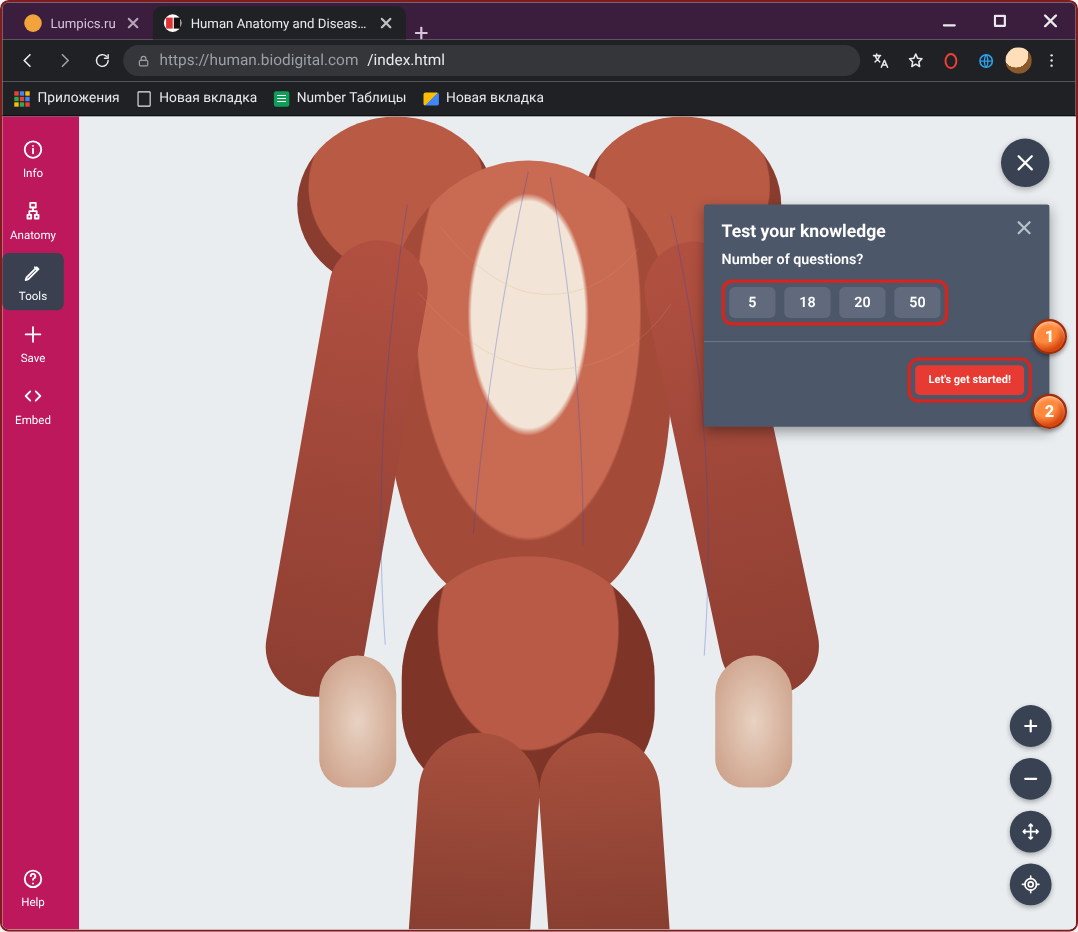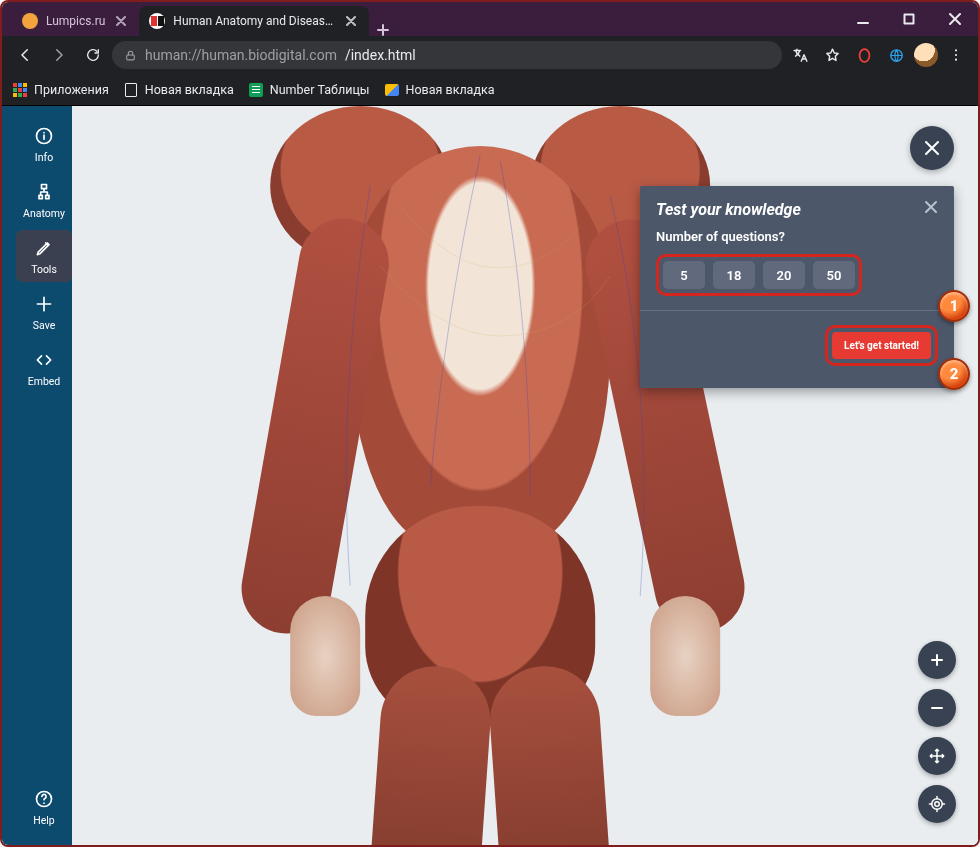--- a/index.html
+++ b/index.html
@@ -47,21 +47,21 @@
 .apps-icon span:nth-child(7){background:#fbbc05}.apps-icon span:nth-child(8){background:#34a853}.apps-icon span:nth-child(9){background:#ea4335}
 .doc-icon { width: 12px; height: 14px; border: 1px solid #e8eaed; border-radius: 1px; position: relative; }
 .sheets-icon { width: 14px; height: 14px; background: #0f9d58; border-radius: 2px; position: relative; }
 .sheets-icon::after { content:""; position:absolute; inset:3px; background: repeating-linear-gradient(#fff 0 1px, transparent 1px 3px); }
 .pic-icon { width: 14px; height: 12px; background: linear-gradient(135deg,#fbbc05 50%, #4285f4 50%); border-radius: 2px; }
 
 
 .content { position: absolute; top: 104px; left: 0; right: 0; bottom: 0; background: #e7ebee; display: flex; }
 
 
-.sidebar { width: 70px; background: #0c4a6e; display: flex; flex-direction: column; align-items: flex-end; padding: 12px 0; gap: 4px; color: #fff; position: relative; }
+.sidebar { width: 70px; background: #be185d; display: flex; flex-direction: column; align-items: flex-start; padding: 12px 0; gap: 4px; color: #fff; position: relative; }
 .side-item { width: 56px; height: 52px; display: flex; flex-direction: column; align-items: center; justify-content: center; gap: 4px; font-size: 10.5px; border-radius: 6px; cursor: pointer; }
 .side-item.active { background: #3a4050; }
 .side-item .sicon { width: 22px; height: 22px; display: flex; align-items: center; justify-content: center; }
 .side-spacer { flex: 1; }
 .side-help { margin-bottom: 0; }
 
 
 .viewer { flex:1; position: relative; overflow: hidden; background: #e9edf0; }
 
 
@@ -76,21 +76,21 @@
 .hips { position:absolute; left:165px; top:440px; width:230px; height:220px; background: radial-gradient(ellipse at 50% 30%, #b85a45 0 50%, #7e3528 51% 100%); border-radius: 110px 110px 80px 80px; }
 .thighL, .thighR { position:absolute; top:600px; width:110px; height:260px; background: linear-gradient(#a8503e,#7a372a); border-radius: 55px; }
 .thighL { left:175px; transform: rotate(4deg);} .thighR { left:295px; transform: rotate(-4deg);}
 .veins { position:absolute; inset:0; pointer-events:none; opacity:.35; }
 
 
 .fab-close { position:absolute; top: 20px; right: 24px; width: 44px; height:44px; border-radius:50%; background:#384252; color:#fff; display:flex; align-items:center; justify-content:center; cursor:pointer; font-size:20px; box-shadow: 0 2px 6px rgba(0,0,0,.3); }
 
 
 .panel { position:absolute; top: 80px; right: 24px; width: 314px; background: #4d576a; color:#fff; border-radius: 2px; box-shadow: 0 4px 12px rgba(0,0,0,.35); padding: 14px 16px 22px; }
-.panel-header { display:flex; justify-content:space-between; align-items:flex-start;font-style:italic; }
+.panel-header { display:flex; justify-content:space-between; align-items:flex-start; }
 .panel-title { font-size:16px; font-weight:700; }
 .panel-close { color:#b9c1cc; cursor:pointer; font-size:18px; line-height:1; }
 .panel-sub { font-size:13px; font-weight:600; margin-top:10px; }
 .opts { display:flex; gap:8px; margin-top:10px; border: 3px solid #d4261f; border-radius: 10px; padding: 4px; width: max-content; }
 .opt { min-width:42px; height:28px; padding:0 10px; background:#606a7c; border-radius:5px; display:flex; align-items:center; justify-content:center; font-size:13px; font-weight:600; cursor:pointer; }
 .divider { height:1px; background:#6a7385; margin: 14px -16px; }
 .start-wrap { display:flex; justify-content:flex-end; }
 .start { border:3px solid #d4261f; border-radius:10px; padding:4px; }
 .start button { background:#e63a32; border:none; color:#fff; font-weight:700; font-size:10px; padding: 8px 12px; border-radius:4px; cursor:pointer; }
 
@@ -169,21 +169,21 @@
           <path class="svg-stroke" d="M20 12a8 8 0 1 1-2.34-5.66M20 4v5h-5"></path>
         </svg>
       </div>
     <div class="omnibox">
       <span class="lock">
           <svg width="13" height="13" viewBox="0 0 24 24">
             <rect x="5" y="11" width="14" height="9" rx="2" class="svg-stroke"></rect>
             <path class="svg-stroke" d="M8 11V8a4 4 0 0 1 8 0v3"></path>
           </svg>
         </span>
-      <span class="url-muted">human://human.biodigital.com</span>
+      <span class="url-muted">https://human.biodigital.com</span>
         <span>/index.html</span>
     </div>
     <div class="ext-icon">
         <svg width="17" height="17" viewBox="0 0 24 24">
           <path class="svg-stroke" d="M3 5h9M7 3v2M5 5c1 4 3 6 6 8M11 5c-1 4-3 6-6 8M13 20l4-9 4 9M14.5 17h5"></path>
         </svg>
       </div>
     <div class="ext-icon">
         <svg width="17" height="17" viewBox="0 0 24 24">
           <path class="svg-stroke" d="M12 3l2.5 5.5L20 9l-4 4 1 6-5-3-5 3 1-6-4-4 5.5-.5z"></path>

